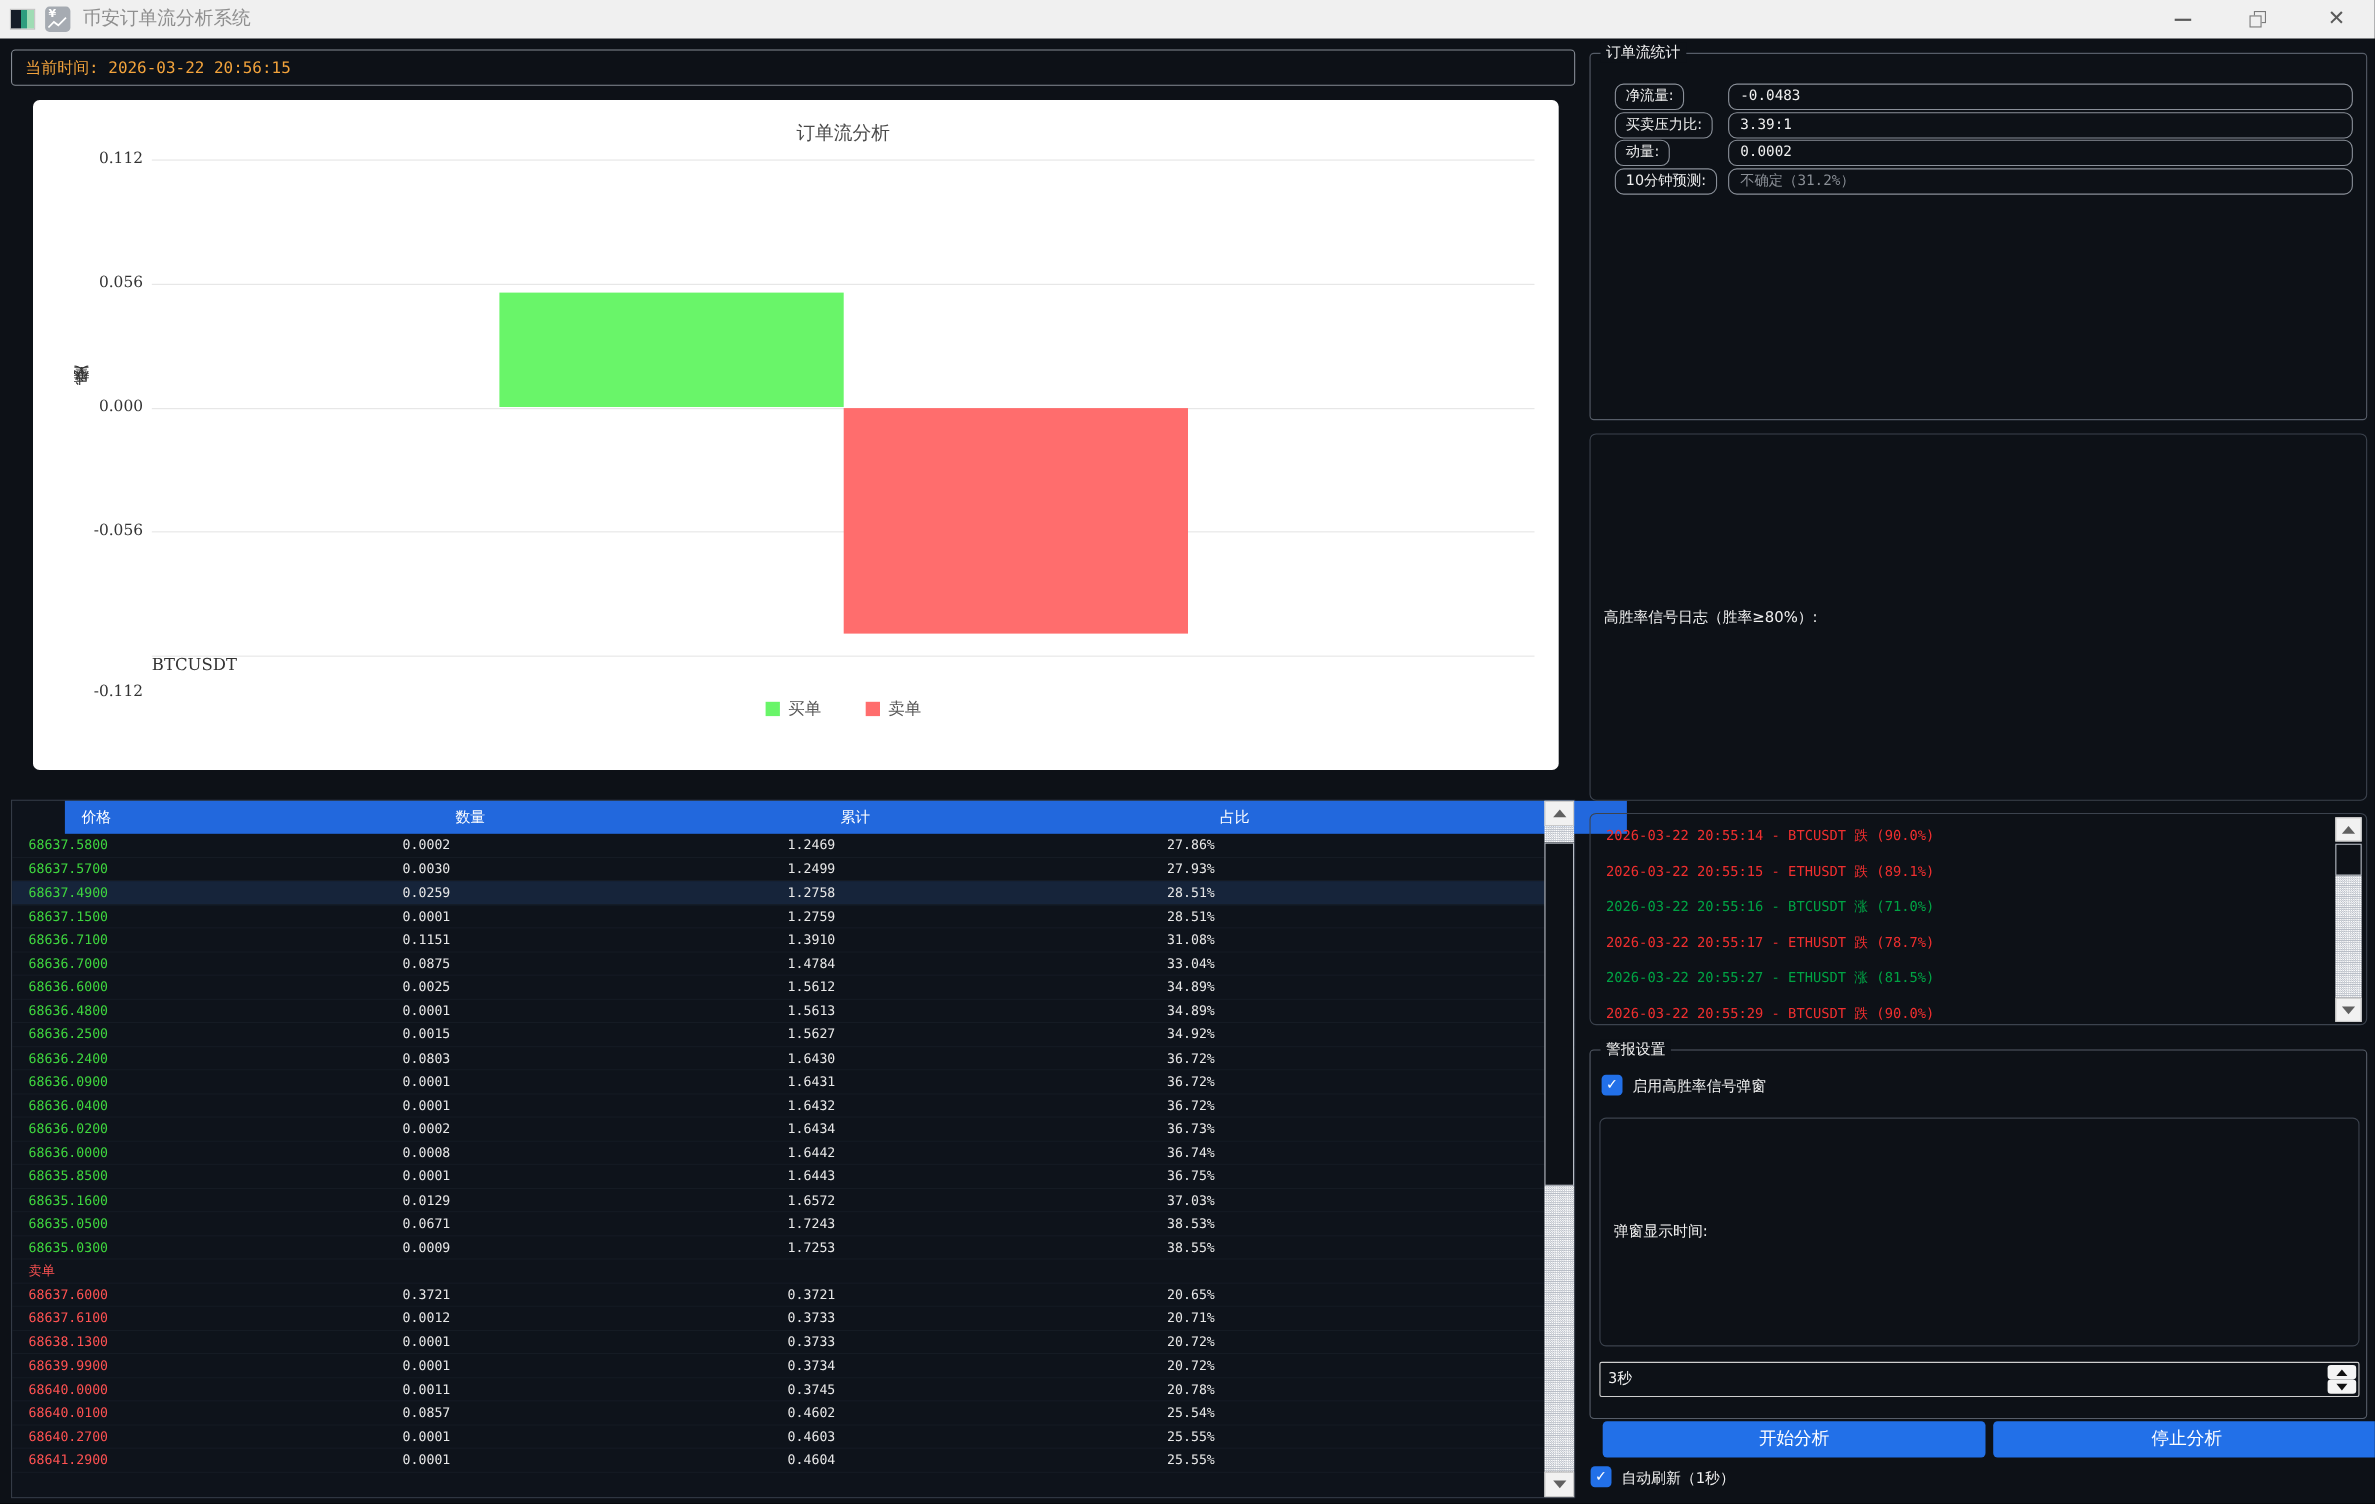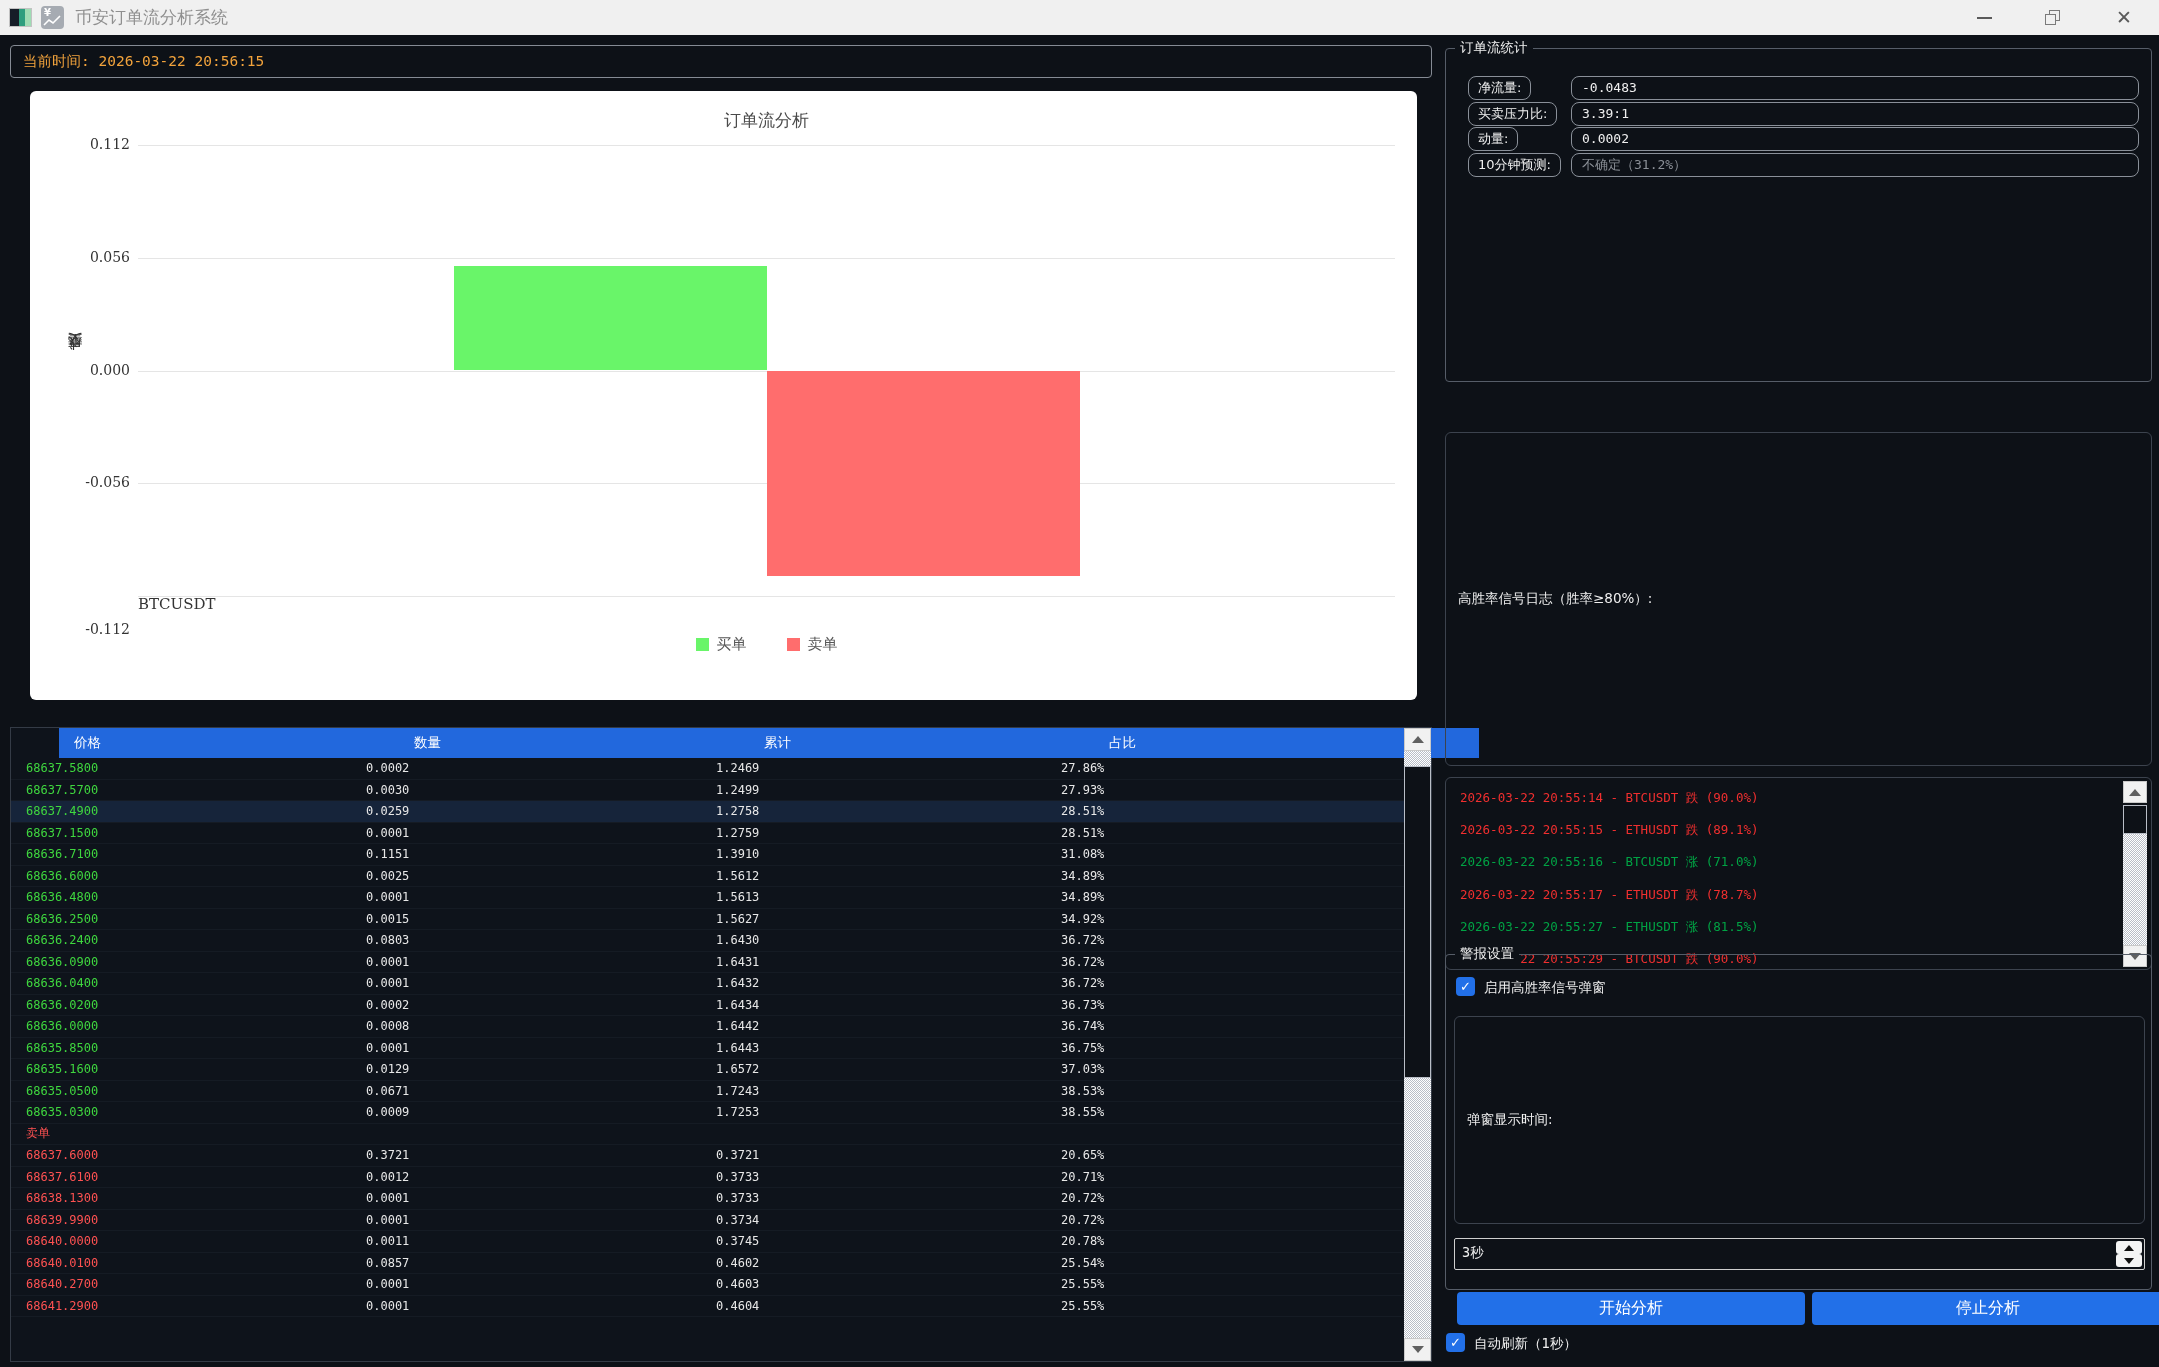--- a/index.html
+++ b/index.html
@@ -50,21 +50,21 @@
   .tri-dn { width:0; height:0; border-left:6px solid transparent; border-right:6px solid transparent; border-top:7px solid #606060; }
   .sb-track { position:absolute; left:0; width:100%; background:repeating-conic-gradient(#ffffff 0% 25%, #b9bec7 0% 50%); background-size:2px 2px; }
   .sb-thumb { position:absolute; left:0; width:100%; background:#0d1117; border:1px solid #b9bec7; }
   
   .groupbox { position:absolute; left:1445px; width:707px; border:1px solid #565d68; border-radius:4px; }
   .gb-label { position:absolute; top:-10px; left:9px; background:#0d1117; padding:0 5px; font-size:13.5px; color:#f0f0f0; }
   .stat-row { position:absolute; left:22px; right:12px; height:24px; }
   .stat-label { position:absolute; left:0; top:0; height:24px; line-height:22px; border:1px solid #8a9099; border-radius:8px; padding:0 9px; font-size:13px; color:#f0f0f0; }
   .stat-value { position:absolute; left:103px; right:0; top:0; height:24px; line-height:22px; border:1px solid #8a9099; border-radius:8px; padding:0 10px; font-size:13px; color:#f0f0f0; font-family:"DejaVu Sans Mono","Liberation Mono",monospace; }
   .stat-value.muted { color:#8a8f96; }
-  .panelbox { position:absolute; left:1445px; width:707px; border:1px solid #3c434e; border-radius:6px;margin-top:38px; }
+  .panelbox { position:absolute; left:1445px; width:707px; border:1px solid #3c434e; border-radius:6px; }
   #sig-label { display:flex; align-items:center; padding-left:12px; font-size:13.5px; color:#f0f0f0; }
   #logbox { overflow:hidden; }
   .log-entry { position:absolute; left:14px; height:20px; font-family:"DejaVu Sans Mono","Liberation Mono",monospace; font-size:12.5px; white-space:pre; }
   .cb { position:absolute; width:19px; height:19px; background:#2270e8; border-radius:4px; color:#fff; font-size:13px; font-weight:bold; display:flex; align-items:center; justify-content:center; }
   .cb-label { position:absolute; font-size:13.5px; color:#f0f0f0; }
   #popup-time-box { position:absolute; left:8px; right:6px; top:61px; height:208px; border:1px solid #3c434e; border-radius:6px; display:flex; align-items:center; padding-left:12px; font-size:13.5px; color:#f0f0f0; }
   #spinbox { position:absolute; left:8px; right:6px; top:283px; height:32px; border:1px solid #cfcfcf; border-radius:2px; }
   #spin-value { position:absolute; left:7px; top:5px; font-size:13.5px; color:#f0f0f0; font-family:"DejaVu Sans Mono","Liberation Mono",monospace; }
   .spin-btn { position:absolute; right:2px; width:26px; height:13px; background:#f4f4f4; border-radius:3px; display:flex; align-items:center; justify-content:center; }
   #spin-up { top:2px; } #spin-down { bottom:2px; }
@@ -166,20 +166,26 @@
           <div>1.2759</div>
           <div>28.51%</div>
         </div>
         <div class="trow">
           <div class="c0" style="color: rgb(63, 215, 63);">68636.7100</div>
           <div>0.1151</div>
           <div>1.3910</div>
           <div>31.08%</div>
         </div>
         <div class="trow">
+          <div class="c0" style="color: rgb(63, 215, 63);">68636.7000</div>
+          <div>0.0875</div>
+          <div>1.4784</div>
+          <div>33.04%</div>
+        </div>
+        <div class="trow">
           <div class="c0" style="color: rgb(63, 215, 63);">68636.6000</div>
           <div>0.0025</div>
           <div>1.5612</div>
           <div>34.89%</div>
         </div>
         <div class="trow">
           <div class="c0" style="color: rgb(63, 215, 63);">68636.4800</div>
           <div>0.0001</div>
           <div>1.5613</div>
           <div>34.89%</div>

